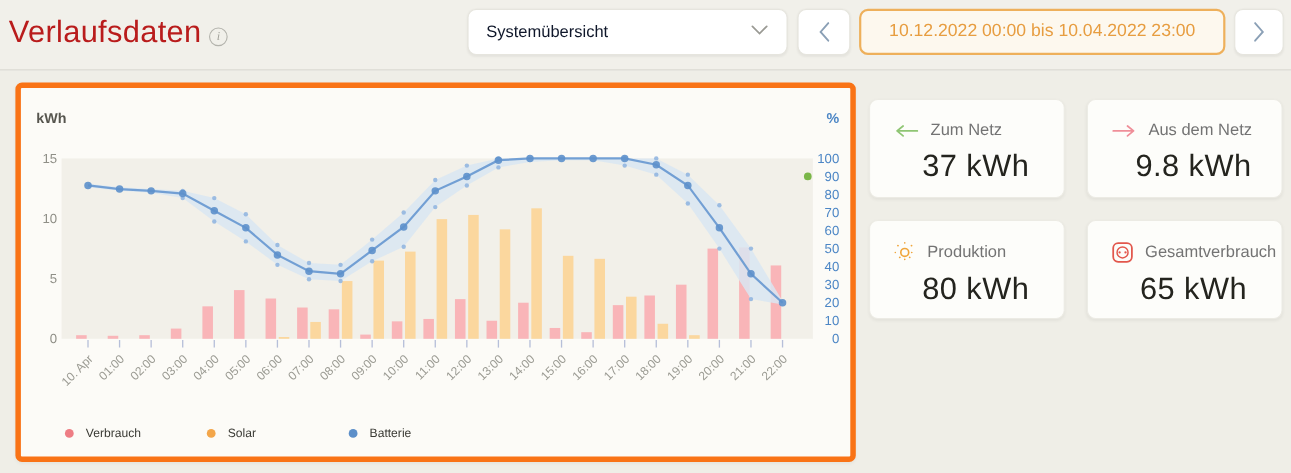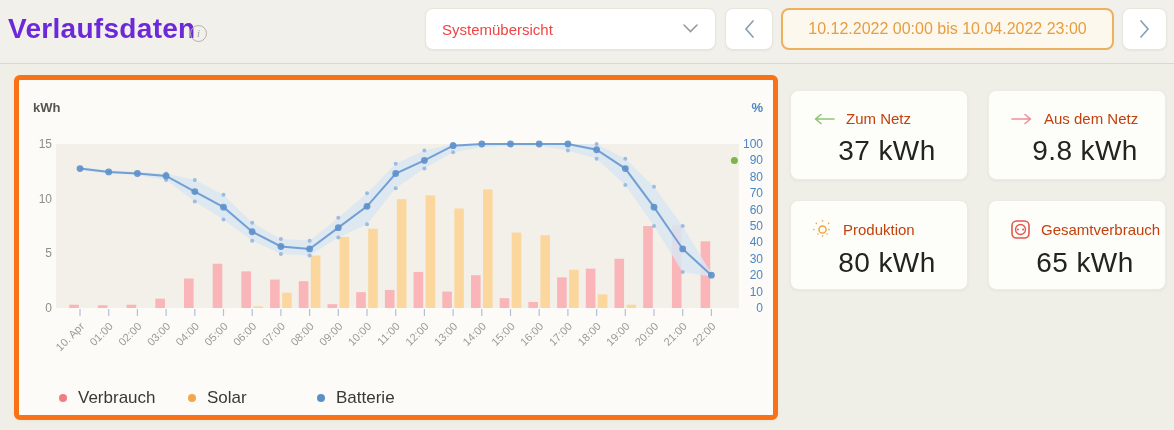--- a/index.html
+++ b/index.html
@@ -11,67 +11,67 @@
     overflow: hidden;
     color: #2d2d28;
   }
   
   .header {
     position:absolute; top:0; left:0; width:1174px; height:64px;
     background:#f1f0ea; border-bottom:1px solid #d9d8d1;
   }
   .page-title {
     position:absolute; left:8px; top:13px;
-    font-size:28px; font-weight:700; letter-spacing:.3px; color:#6d28d9;
+    font-size:28px; font-weight:400; letter-spacing:.3px; color:#b91c1c;
   }
   .info-icon {
     position:absolute; left:190px; top:25px; width:17px; height:17px;
     border:1px solid #b3b3ac; border-radius:50%;
     color:#a2a29b; font-size:11px; line-height:15px; text-align:center;
     font-family:"Liberation Serif", serif; font-style:italic;
   }
   .ctl {
     position:absolute; top:8px; height:42px; background:#ffffff;
     border:1px solid #e6e5de; border-radius:8px;
     box-shadow:0 1px 2px rgba(0,0,0,.05);
     display:flex; align-items:center; cursor:pointer;
   }
   .view-dropdown { left:425px; width:291px; padding:0 16px; justify-content:space-between; }
-  .view-dropdown .val { font-size:15px; color:#ef4444; }
+  .view-dropdown .val { font-size:15px; color:#0f172a; }
   .nav-btn { justify-content:center; }
   .nav-btn.prev { left:725px; width:48px; }
   .nav-btn.next { left:1122px; width:45px; }
   .date-btn {
     left:781px; width:333px; justify-content:center;
     background:#fdf8ee; border:2px solid #eeb05b; box-shadow:none;
   }
   .date-btn span { font-size:16px; color:#e79d40; }
   
   .chart-card {
     position:absolute; left:14px; top:75px; width:764px; height:345px;
     background:#fcfbf7; border:5px solid #f97316; border-radius:6px;
     box-shadow:0 1px 3px rgba(0,0,0,.04);
   }
   .chart-card svg { position:absolute; left:0; top:0; }
   .legend { position:absolute; left:40px; top:308px; display:flex; }
   .legend-item { display:flex; align-items:center; width:129px; }
   .legend-dot { width:8px; height:8px; border-radius:50%; margin-right:11px; }
-  .legend-label { font-size:17px; color:#3a3a34; }
+  .legend-label { font-size:11px; color:#3a3a34; }
   
   .cards {
     position:absolute; left:790px; top:90px; width:376px;
     display:grid; grid-template-columns:178px 178px; grid-auto-rows:90px; gap:20px;
   }
   .card {
     background:#fdfdfa; border:1px solid #ecebe4; border-radius:8px;
     box-shadow:0 1px 3px rgba(0,0,0,.05); position:relative;
   }
   .card-head { display:flex; align-items:center; gap:11px; margin:19px 0 0 22px; }
   .card-icon { display:flex; align-items:center; }
-  .card-label { font-size:15px; color:#c2410c; }
+  .card-label { font-size:15px; color:#737373; }
   .card-value {
     margin-top:8px; text-align:center;
     font-size:28px; color:#24241e; font-weight:500; letter-spacing:.4px;padding-left:16px;
   }
   .c-green { color:#8fc573; }
   .c-red   { color:#ef8f99; }
   .c-orange{ color:#f0a63c; }
   .c-sock  { color:#e2574c; }
 </style>
 </head>

